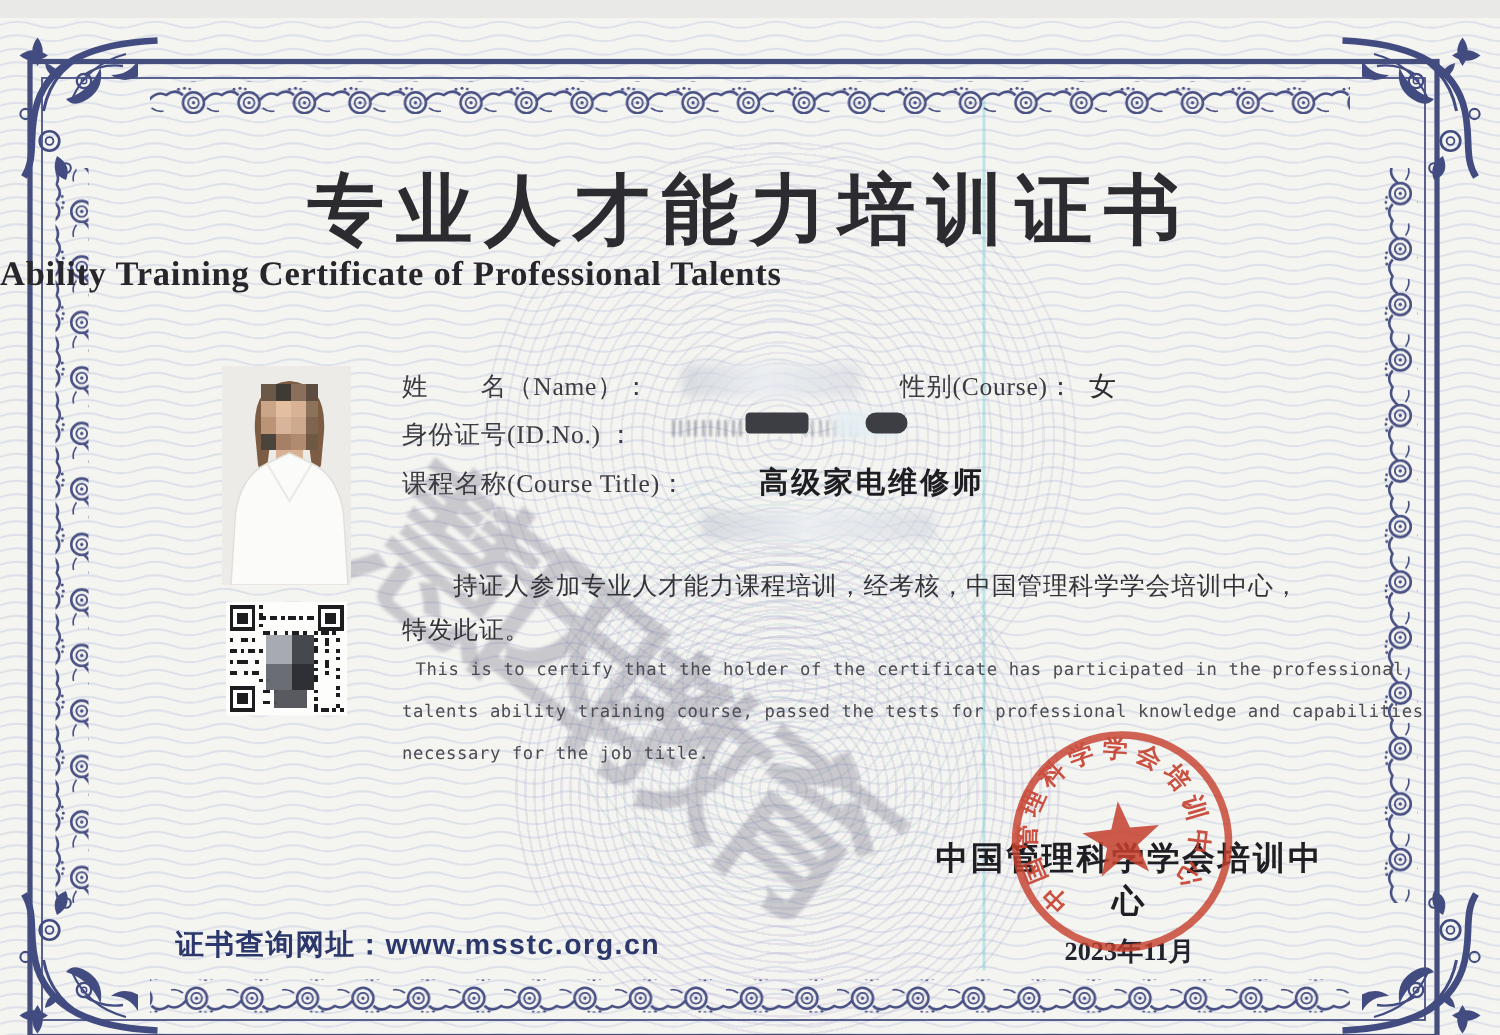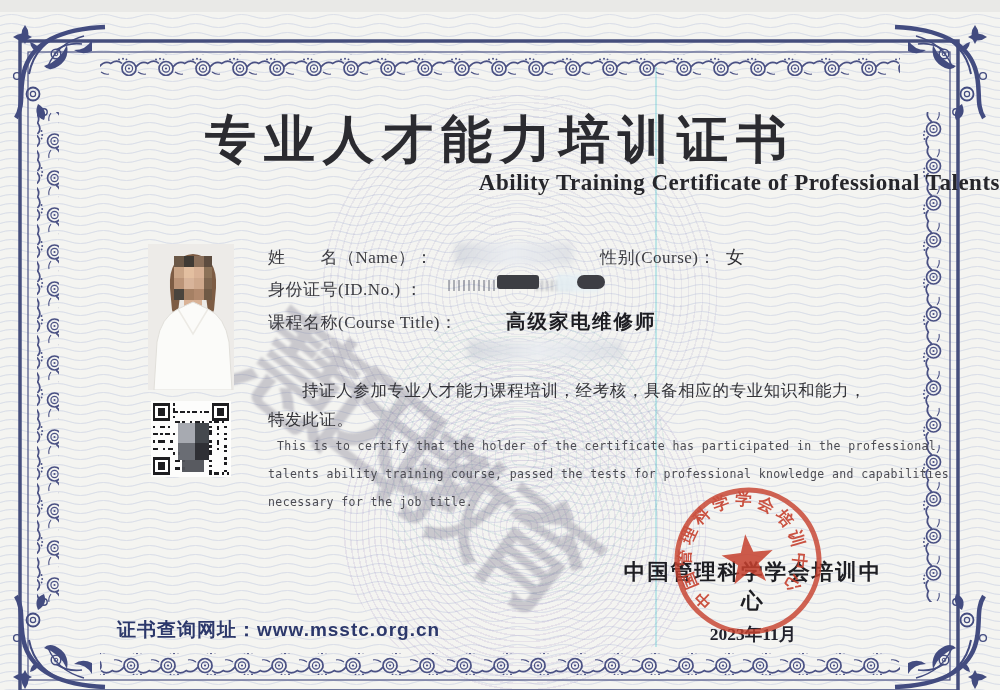--- a/index.html
+++ b/index.html
@@ -23,21 +23,21 @@
   .scanline{left:655px;top:55px;width:2px;height:580px;background:rgba(50,190,200,.28);}
 
   .watermark{
     left:306px;top:268px;font-size:112px;font-weight:bold;white-space:nowrap;
     color:rgba(104,101,124,.30);letter-spacing:-14px;
     transform:rotate(38deg);transform-origin:0 0;filter:blur(1px);z-index:3;
   }
 
   .title-cn{left:0;right:0;top:94px;text-align:center;font-size:51px;font-weight:bold;
     letter-spacing:8px;color:#2b2b30;z-index:4;}
-  .title-en{left:0;right:0;top:158px;text-align:right;font-size:23px;font-weight:bold;
+  .title-en{left:0;right:0;top:158px;text-align:left;font-size:23px;font-weight:bold;
     letter-spacing:.5px;color:#26262b;z-index:4;}
 
   .label{font-size:17px;color:#3b3b41;letter-spacing:.5px;white-space:nowrap;z-index:4;font-family:Liberation Serif, serif;}
   .row-name{left:268px;top:234px;}
   .row-gender{left:600px;top:234px;}
   .gender-value{left:726px;top:233px;font-size:18px;color:#2c2c31;z-index:4;}
   .row-id{left:268px;top:266px;}
   .row-course{left:268px;top:299px;}
   .course-value{left:506px;top:296px;font-size:19.5px;font-weight:bold;color:#1d1d22;
     letter-spacing:2px;z-index:4;}
@@ -243,21 +243,21 @@
   <div class="abs bar bar1"></div>
   <div class="abs idB"></div>
   <div class="abs idpatch"></div>
   <div class="abs bar bar2"></div>
 
   <div class="abs course-value">高级家电维修师</div>
   <div class="abs label row-course">课程名称(Course Title)：</div>
 
   <div class="abs smudge cert-smudge"></div>
 
-  <div class="abs para-cn pcn1">持证人参加专业人才能力课程培训，经考核，具备相应的专业知识和能力，</div>
+  <div class="abs para-cn pcn1">持证人参加专业人才能力课程培训，经考核，中国管理科学学会培训中心，</div>
   <div class="abs para-cn pcn2">特发此证。</div>
   <div class="abs para-en pen1">This is to certify that the holder of the certificate has participated in the professional</div>
   <div class="abs para-en pen2">talents ability training course, passed the tests for professional knowledge and capabilities</div>
   <div class="abs para-en pen3">necessary for the job title.</div>
 
   <div class="abs issuer">中国管理科学学会培训中心</div>
   <div class="abs date">2023年11月</div>
   <div class="abs footer-url">证书查询网址：www.msstc.org.cn</div>
 
   <svg class="seal-svg" width="1000" height="690">

